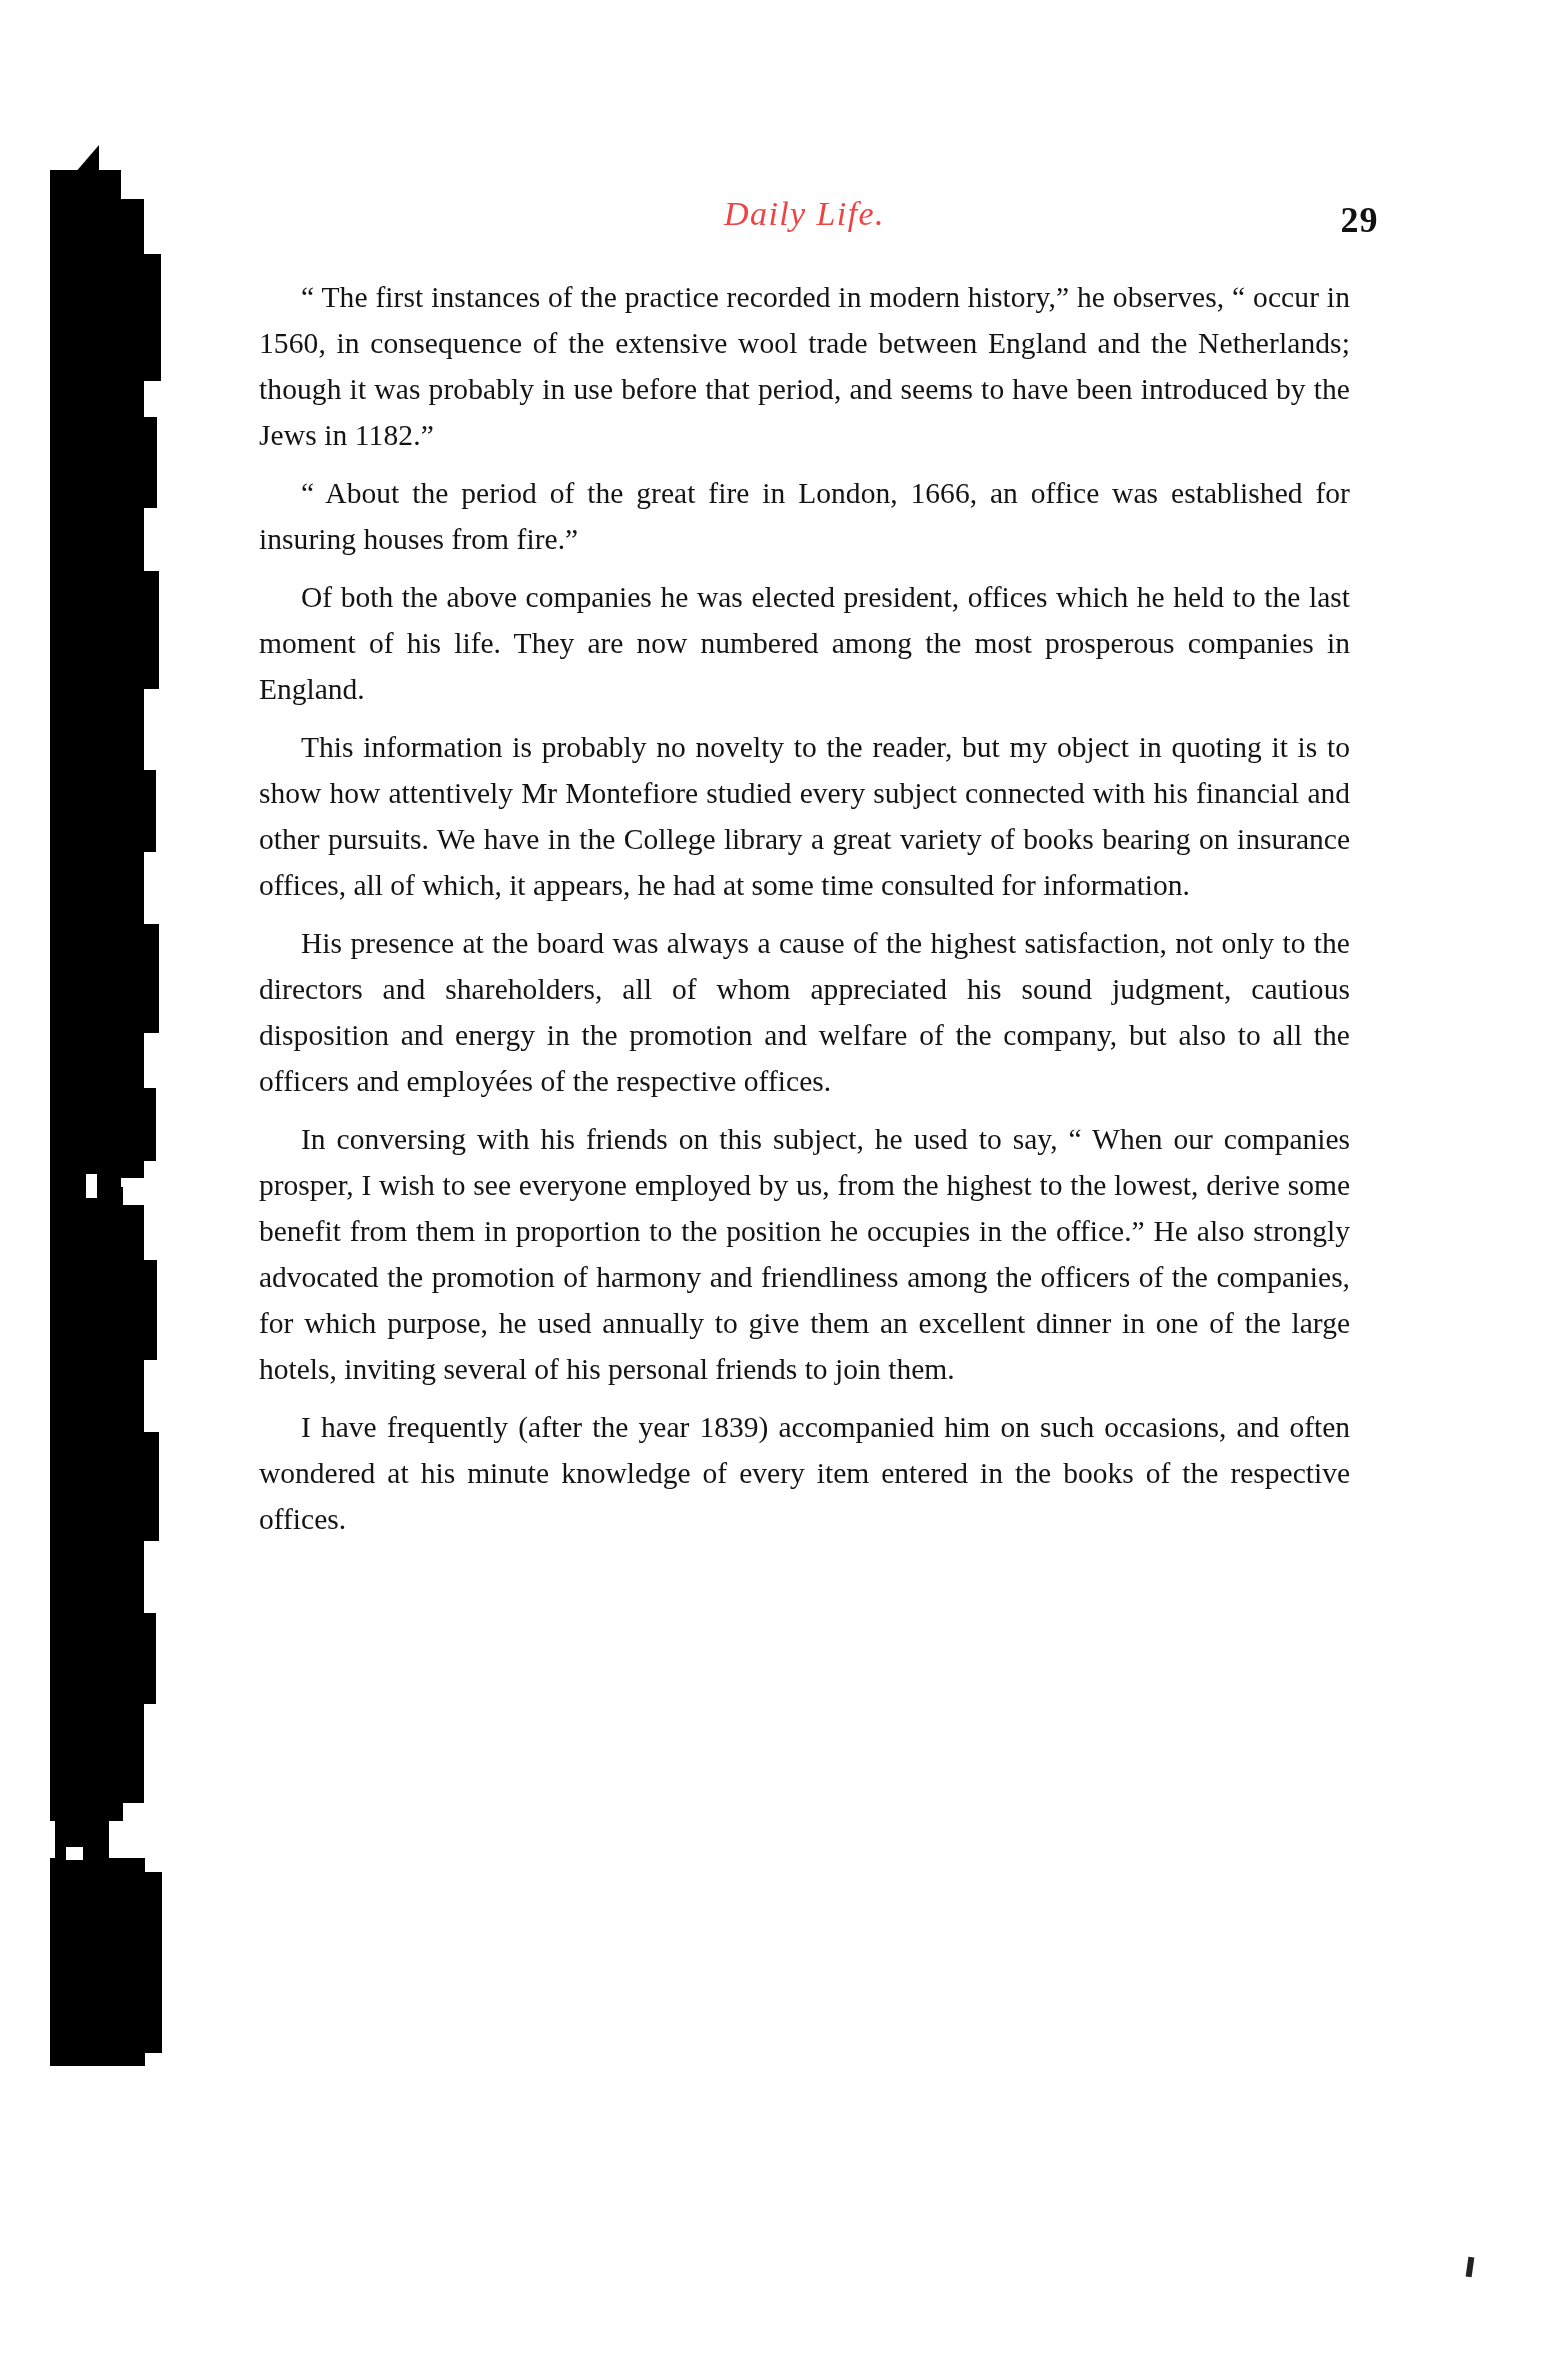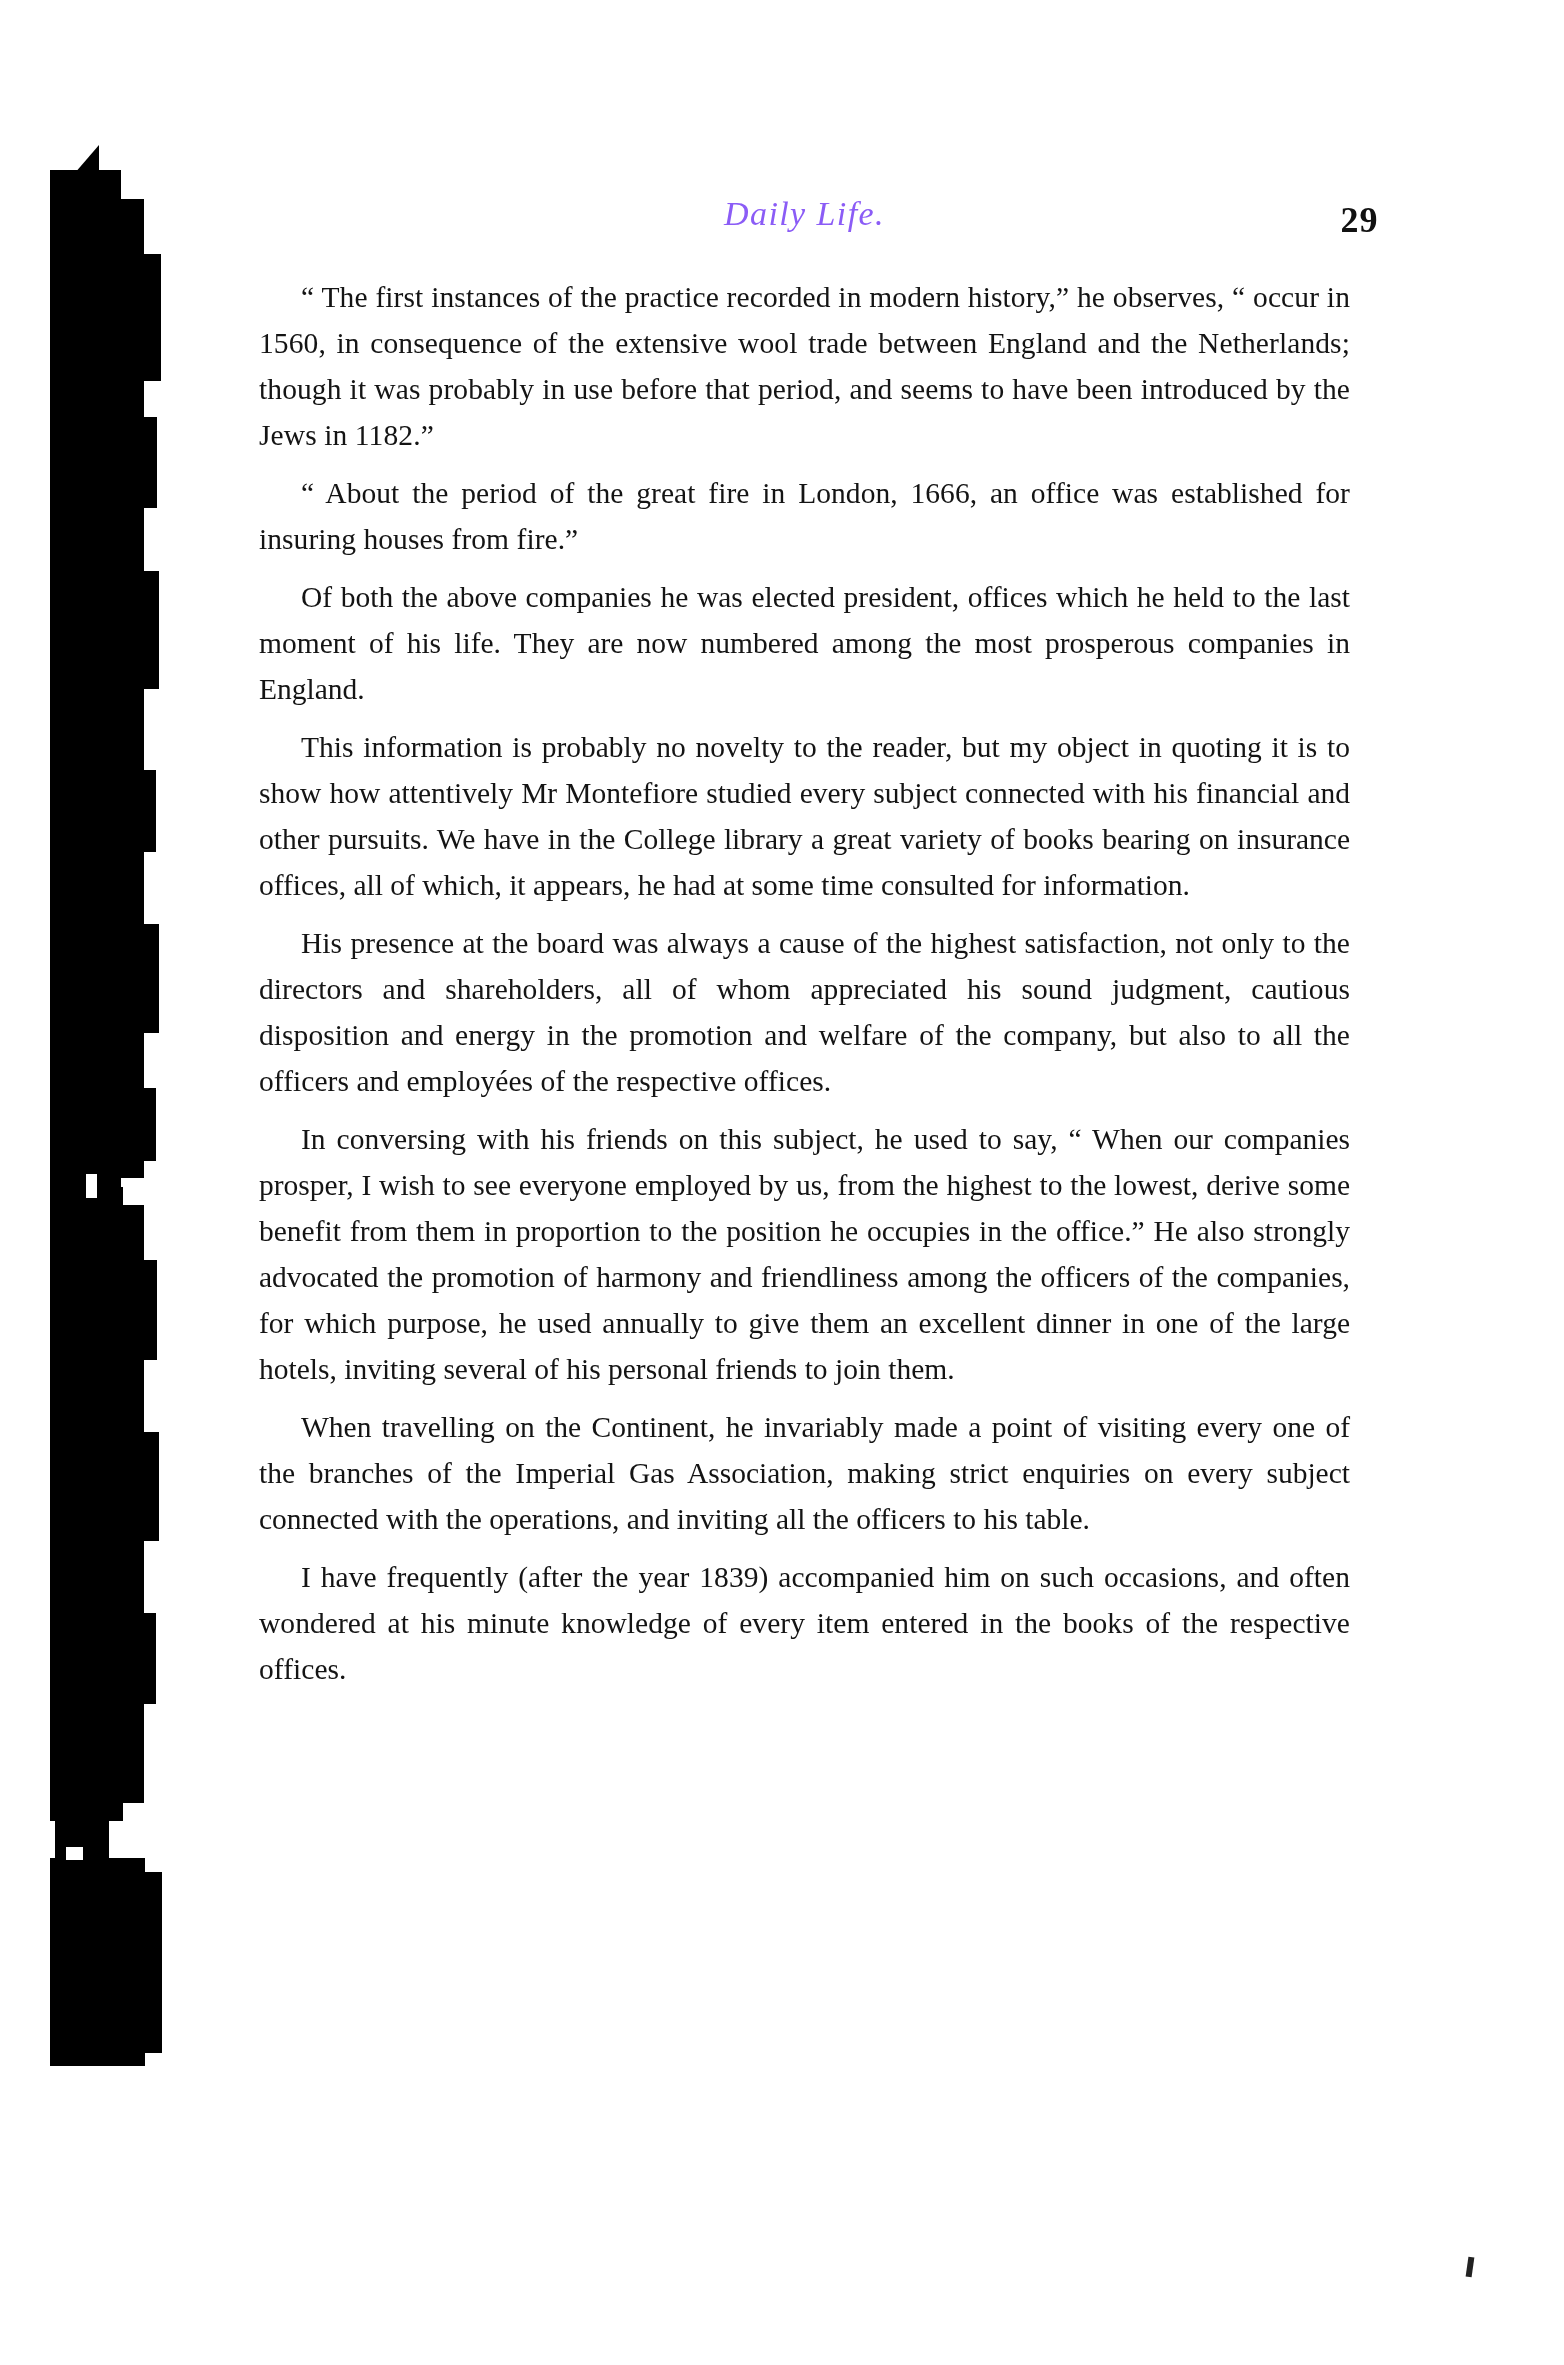--- a/index.html
+++ b/index.html
@@ -53,21 +53,21 @@
     margin-bottom: 16.3px;
   }
   .runhead .title {
     position: absolute;
     left: 0;
     right: 0;
     text-align: center;
     font-style: italic;
     font-size: 34px;
     letter-spacing: 1.4px;
-    color: #8b5cf6;
+    color: #ef4444;
   }
   .runhead .folio {
     position: absolute;
     right: -16.3px;
     top: 3.6px;
     font-size: 36px;
     font-weight: 700;
     letter-spacing: 0.9px;
     color: #111;
   }
@@ -128,19 +128,18 @@
       <div class="folio">29</div>
     </div>
 
     <div class="body-text">
       <p>“ The first instances of the practice recorded in modern history,” he observes, “ occur in 1560, in consequence of the extensive wool trade between England and the Netherlands; though it was probably in use before that period, and seems to have been introduced by the Jews in 1182.”</p>
       <p>“ About the period of the great fire in London, 1666, an office was established for insuring houses from fire.”</p>
       <p>Of both the above companies he was elected president, offices which he held to the last moment of his life. They are now numbered among the most prosperous companies in England.</p>
       <p>This information is probably no novelty to the reader, but my object in quoting it is to show how attentively Mr Montefiore studied every subject connected with his financial and other pursuits. We have in the College library a great variety of books bearing on insurance offices, all of which, it appears, he had at some time consulted for information.</p>
       <p>His presence at the board was always a cause of the highest satisfaction, not only to the directors and shareholders, all of whom appreciated his sound judgment, cautious disposition and energy in the promotion and welfare of the company, but also to all the officers and employées of the respective offices.</p>
       <p>In conversing with his friends on this subject, he used to say, “ When our companies prosper, I wish to see everyone employed by us, from the highest to the lowest, derive some benefit from them in proportion to the position he occupies in the office.” He also strongly advocated the promotion of harmony and friendliness among the officers of the companies, for which purpose, he used annually to give them an excellent dinner in one of the large hotels, inviting several of his personal friends to join them.</p>
-      <p>When travelling on the Continent, he invariably made a point of visiting every one of the branches of the Imperial Gas Association, making strict enquiries on every subject connected with the operations, and inviting all the officers to his table.</p>
       <p>I have frequently (after the year 1839) accompanied him on such occasions, and often wondered at his minute knowledge of every item entered in the books of the respective offices.</p>
     </div>
 
   </div>
 </div>
 
 
 </body></html>

